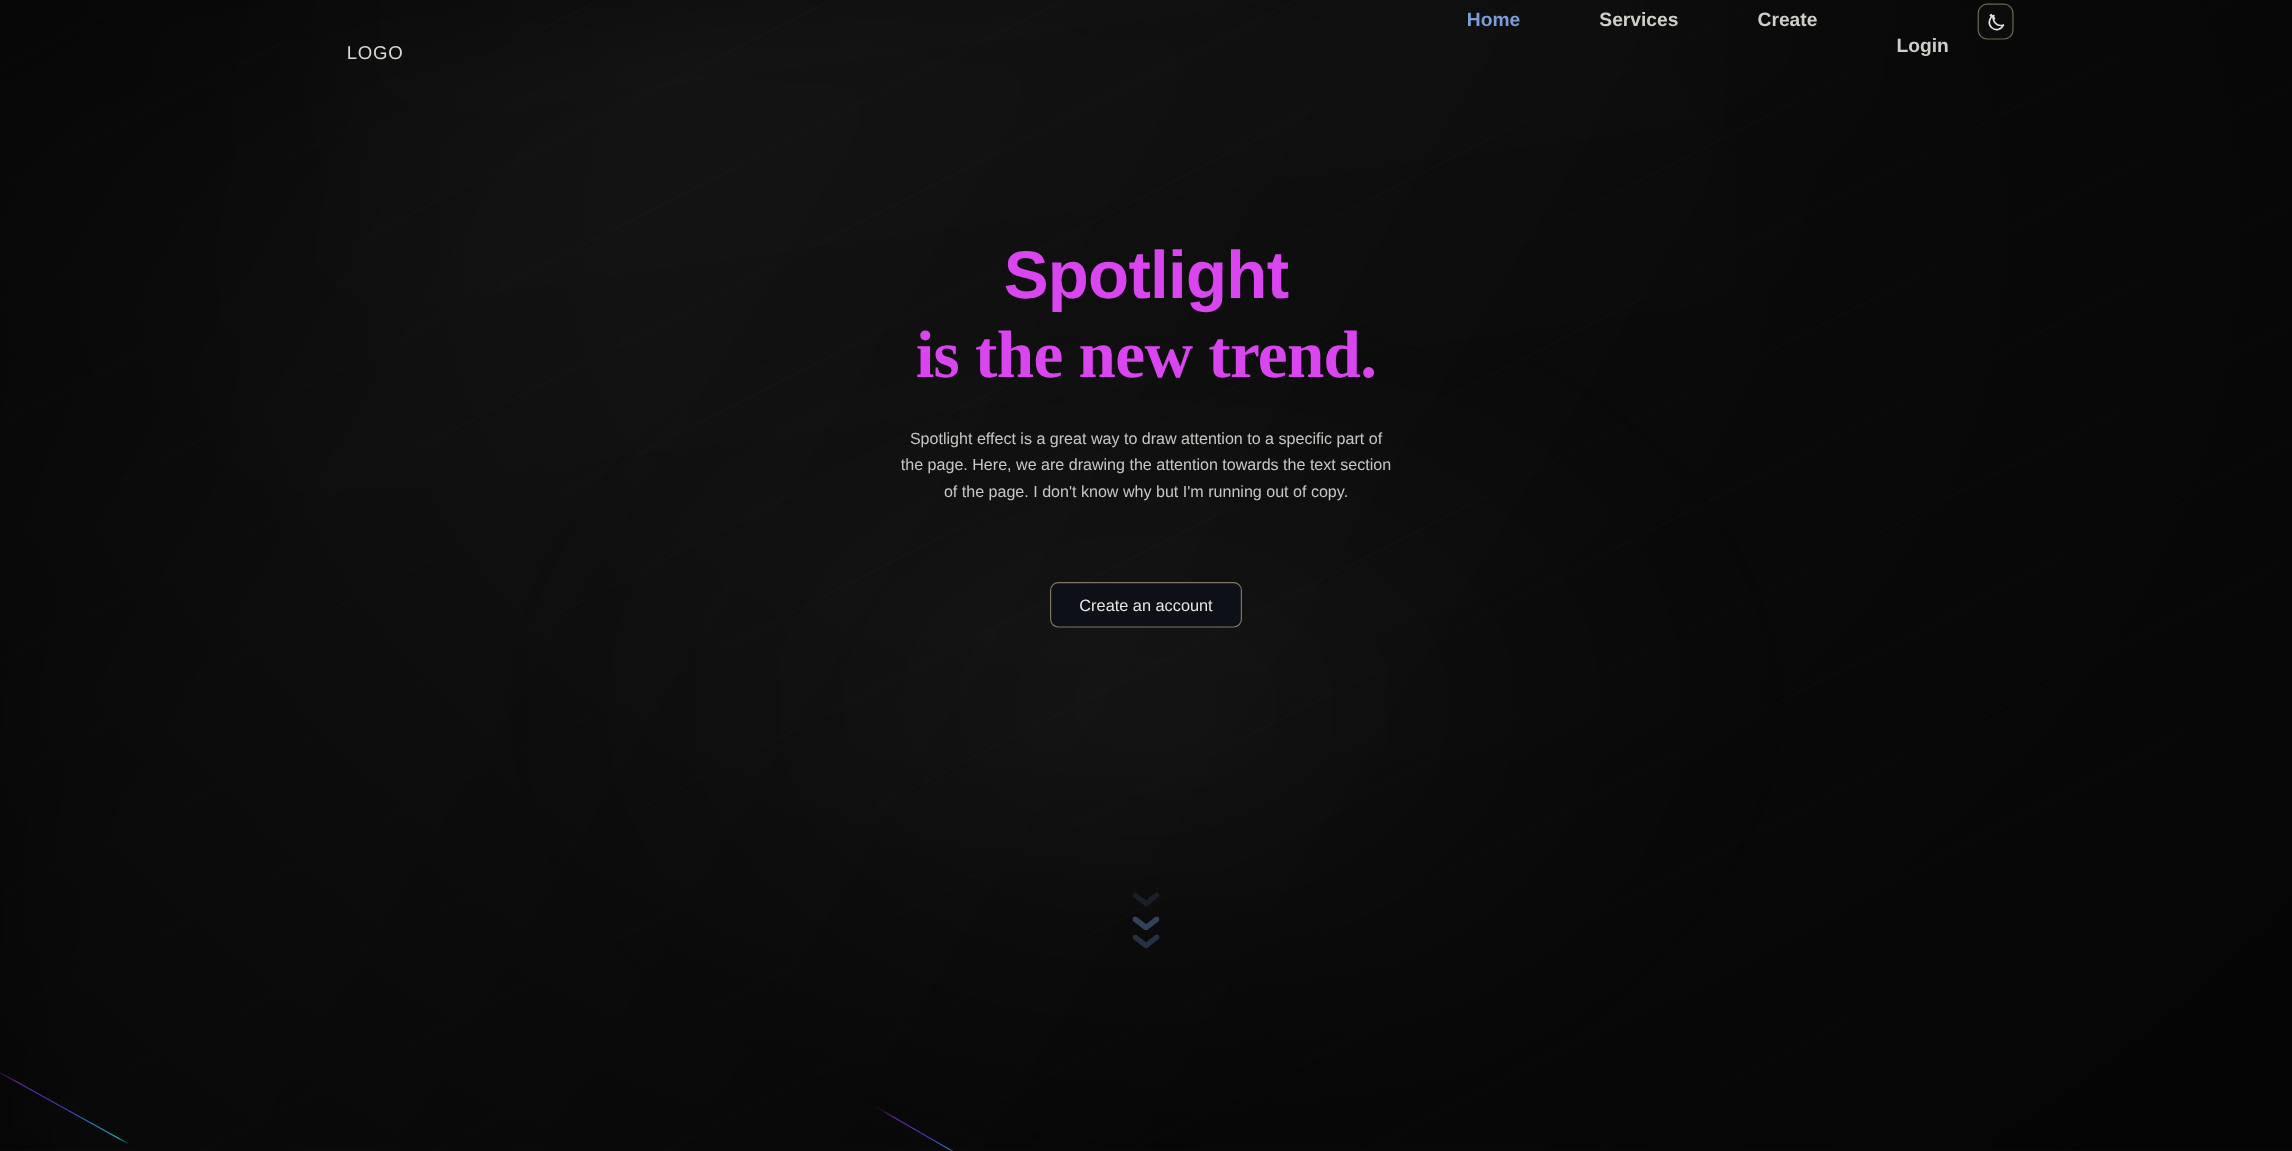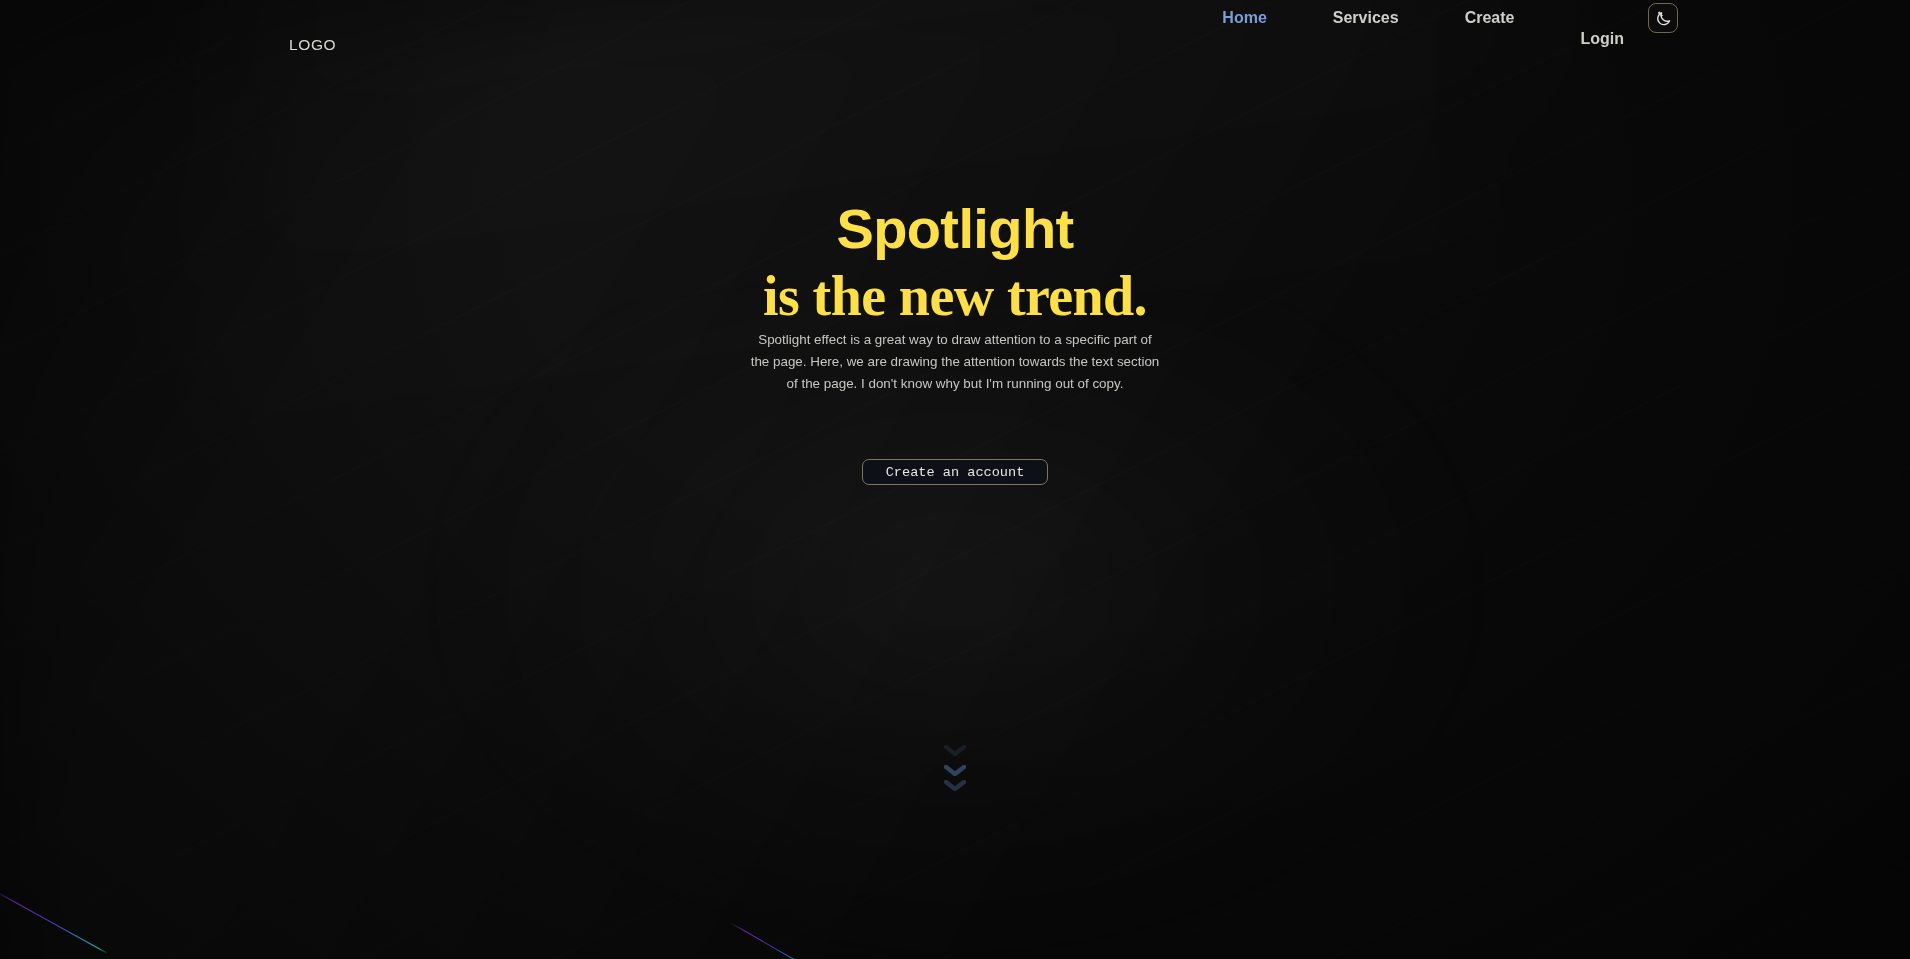--- a/index.html
+++ b/index.html
@@ -168,47 +168,48 @@
     display:flex;
     flex-direction:column;
     align-items:center;
     z-index:20;
   }
 
   .headline {
     font-size:56px;
     line-height:1.19;
     font-weight:700;
-    color:#fde047;
+    color:#d946ef;
     text-align:center;
     letter-spacing:-0.6px;
   }
   .headline .l1 { display:block; }
   .headline .l2 { display:block;font-family:Liberation Serif, serif; }
 
   .subtext {
+    margin-top:26px;
     width:410px;
     font-size:13.4px;
     line-height:1.62;
     color:#c6c6c2;
     text-align:center;
     font-weight:400;
   }
 
   .cta {
     margin-top:65px;
     min-width:150px;
-    height:26px;
+    height:38px;
     padding:0 23px;
     border:1px solid #7e7662;
     border-radius:7px;
     background:#0d1016;
     color:#e6e6e2;
     font-size:13.6px;
-    font-family:Liberation Mono, monospace;
+    font-family:Liberation Sans, sans-serif;
     cursor:pointer;
     display:flex;
     align-items:center;
     justify-content:center;
     white-space:nowrap;
   }
 
   
   .scroll-indicator {
     position:absolute;

